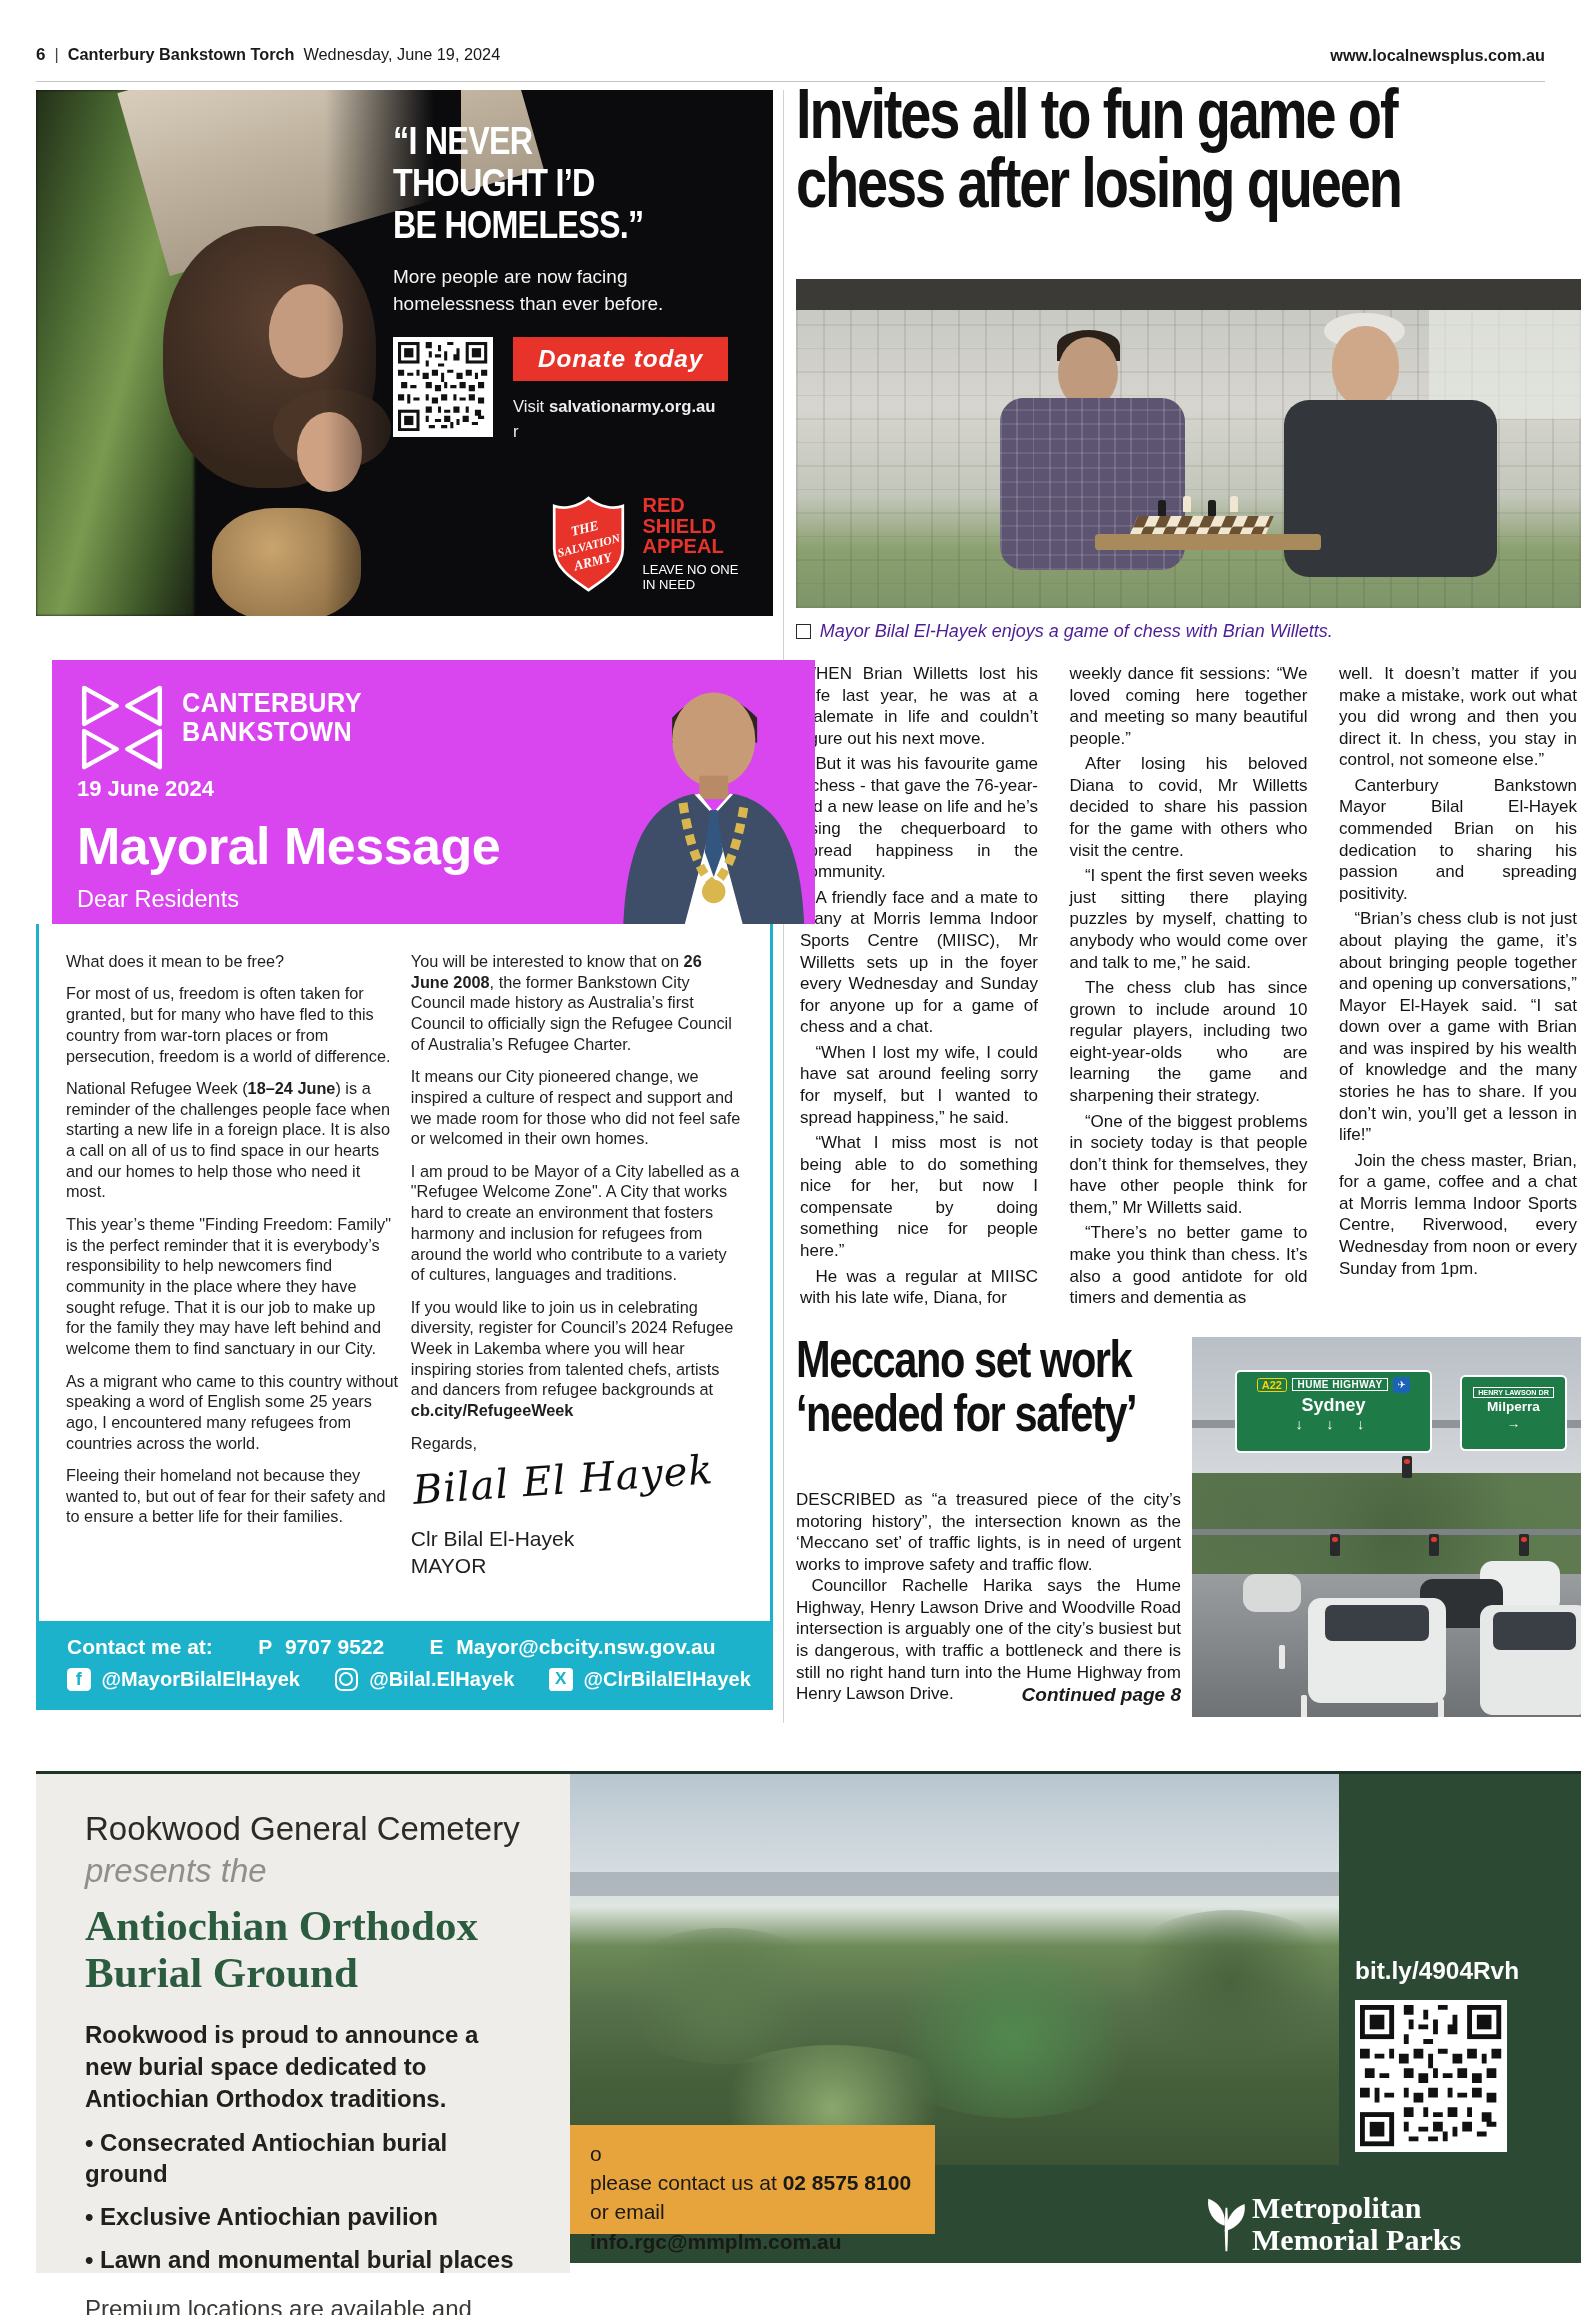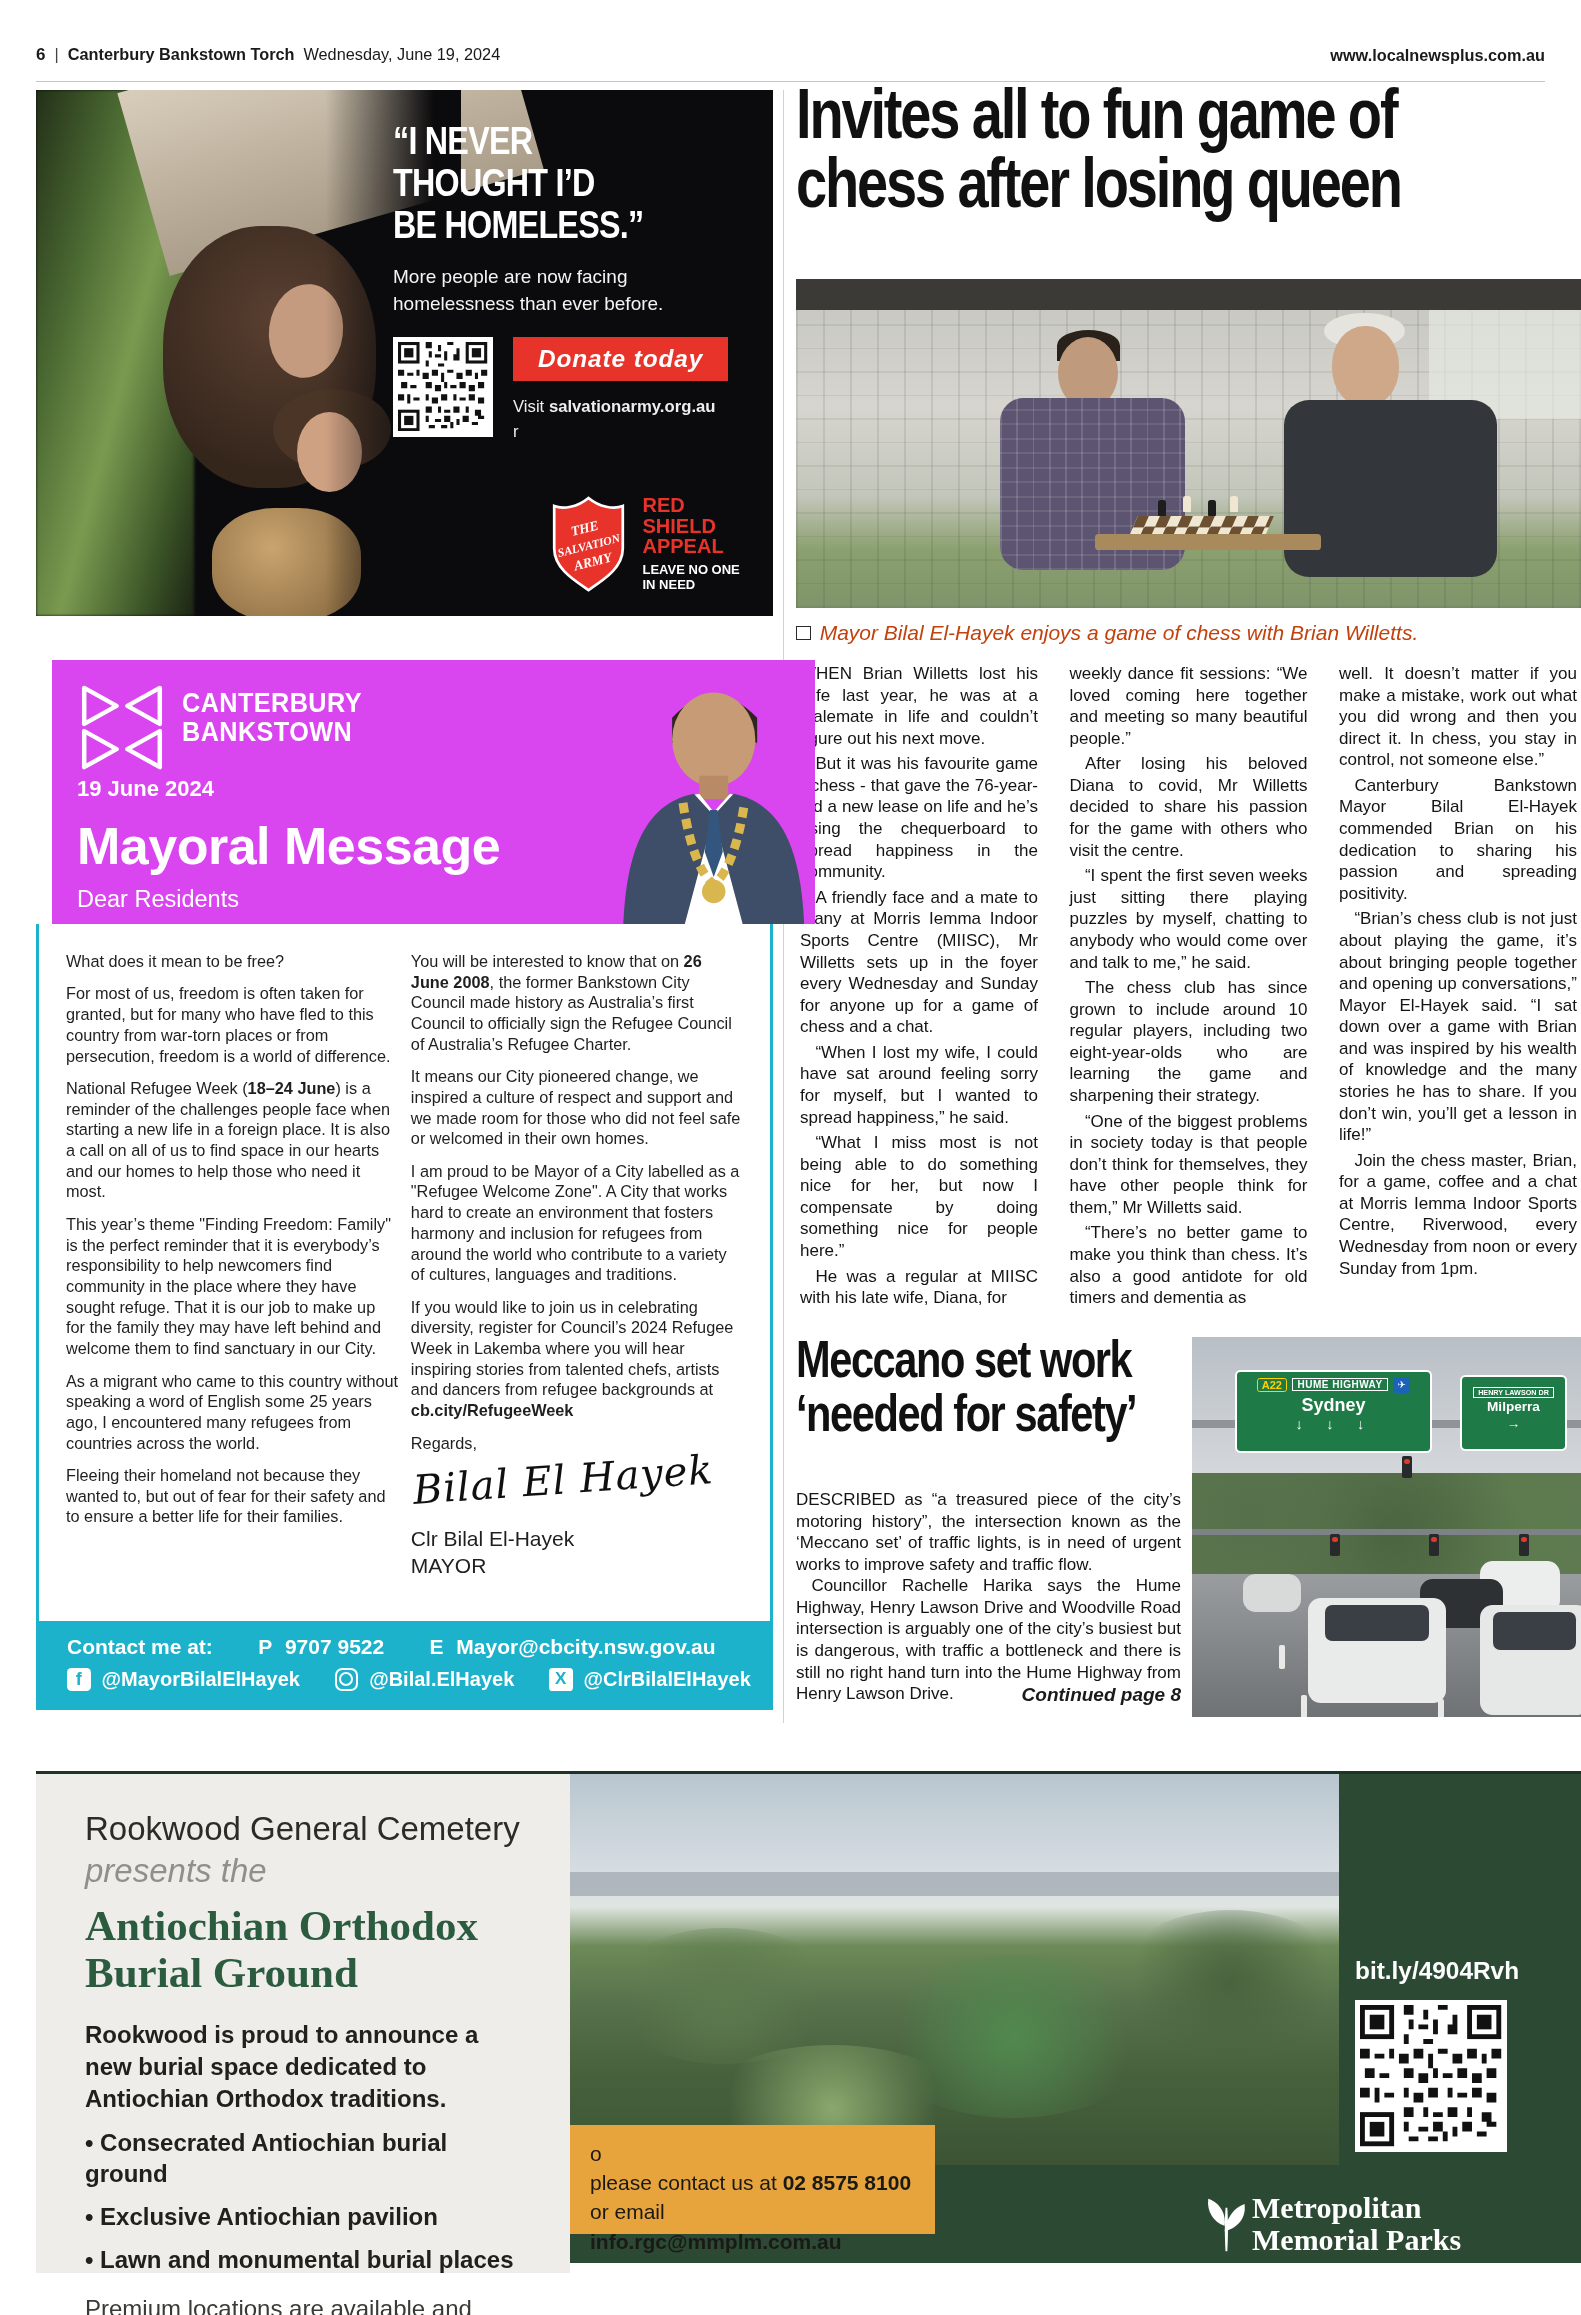--- a/index.html
+++ b/index.html
@@ -41,21 +41,21 @@
   .salvo-row{margin-top:20px;display:flex;gap:20px;align-items:flex-start}
   .qr-slot{background:#fff;padding:5.4px;box-sizing:border-box}
   #salvo-qr{width:100px;height:100px}
   .donate-btn{display:inline-block;background:#e8332b;color:#fff;font-style:italic;font-weight:bold;
      font-size:24.4px;padding:8.1px 25px;letter-spacing:0.9px;border:none;cursor:pointer}
   .visit{margin-top:12.7px;font-size:16.7px;line-height:1.5;color:#eee}
   .visit p{margin:0}
   #salvo .brandrow{position:absolute;right:23.5px;bottom:22px;display:flex;gap:12.7px;align-items:center}
   .appeal-col{width:107px}
   .appeal-red{color:#e8332b;font-weight:bold;font-size:20px;line-height:1.02}
-  .appeal-white{margin-top:6px;color:#fff;font-weight:bold;font-size:13px;line-height:1.15}
+  .appeal-white{margin-top:6px;color:#fff;font-weight:normal;font-size:13px;line-height:1.15}
 
   
   #chess-headline{position:absolute;left:796px;top:80px;width:785px;font-weight:bold;
      font-size:70px;letter-spacing:-2.7px;line-height:.99;color:#111}
   #chess-photo{position:absolute;left:796px;top:279px;width:785px;height:329px;overflow:hidden;
      background:linear-gradient(180deg,#3c3a36 0,#3c3a36 31px,#c9c9c3 31px,#d6d5cf 127px,#c3c6ba 217px,#8ba06f 271px,#7e956a 329px)}
   .net{position:absolute;left:0;top:31px;right:0;bottom:0;
      background:repeating-linear-gradient(90deg,rgba(40,40,40,.10) 0 1.8px,transparent 1.8px 27px),
                 repeating-linear-gradient(0deg,rgba(40,40,40,.08) 0 1.8px,transparent 1.8px 23.5px)}
   .hall-window{position:absolute;left:633px;top:31px;width:152px;height:109px;background:#e7e9e4;opacity:.65}
@@ -64,22 +64,22 @@
   .p1-body{position:absolute;left:204px;top:119px;width:185px;height:172px;background:#5c5470;border-radius:23.5px;
      background-image:repeating-linear-gradient(90deg,rgba(255,255,255,.14) 0 1.8px,transparent 1.8px 16.3px),
                       repeating-linear-gradient(0deg,rgba(255,255,255,.10) 0 1.8px,transparent 1.8px 14.5px)}
   .p2-head{position:absolute;left:536px;top:47px;width:67px;height:81px;background:#cfa88a;border-radius:48%}
   .p2-hair{position:absolute;left:528px;top:34px;width:81px;height:36px;background:#e6e4de;border-radius:50%}
   .p2-body{position:absolute;left:488px;top:121px;width:213px;height:177px;background:#33363a;border-radius:25px}
   .chess-table{position:absolute;left:299px;top:255px;width:226px;height:16.3px;background:#a98a5c;border-radius:3.6px}
   .chess-board{position:absolute;left:337px;top:237px;width:136px;height:22px;transform:skewX(-24deg);
      background:repeating-conic-gradient(#efe7d2 0% 25%,#6b5132 0% 50%) 0 0/22px 22px}
   .piece{position:absolute;width:8.1px;height:16.3px;border-radius:2.7px 2.7px 0.9px 0.9px}
-  #chess-caption{position:absolute;left:796px;top:621px;width:785px;font-size:21px;font-style:italic;
-     color:#c2410c;display:flex;align-items:center;gap:9px}
+  #chess-caption{position:absolute;left:796px;top:621px;width:785px;font-size:18px;font-style:italic;
+     color:#4c1d95;display:flex;align-items:center;gap:9px}
   .cap-sq{flex:none;width:12.7px;height:12.7px;border:1.8px solid #2a2a2a;display:inline-block}
   #chess-cols{position:absolute;left:796px;top:659px;width:785px;height:689px;display:flex;gap:23.5px;overflow:hidden}
   .newscol{flex:1;font-size:17px;line-height:1.27;text-align:justify;color:#141414}
   .newscol p{margin:4px;text-indent:15.4px}
   .newscol p:first-child{text-indent:0}
 
   
   #mayoral{position:absolute;left:36px;top:660px;width:737px;height:1049px}
   #may-head{position:absolute;left:16px;top:0;width:763px;height:264px;background:#d946ef;overflow:hidden;color:#fff}
   #cb-logo{position:absolute;left:25px;top:23.5px}

